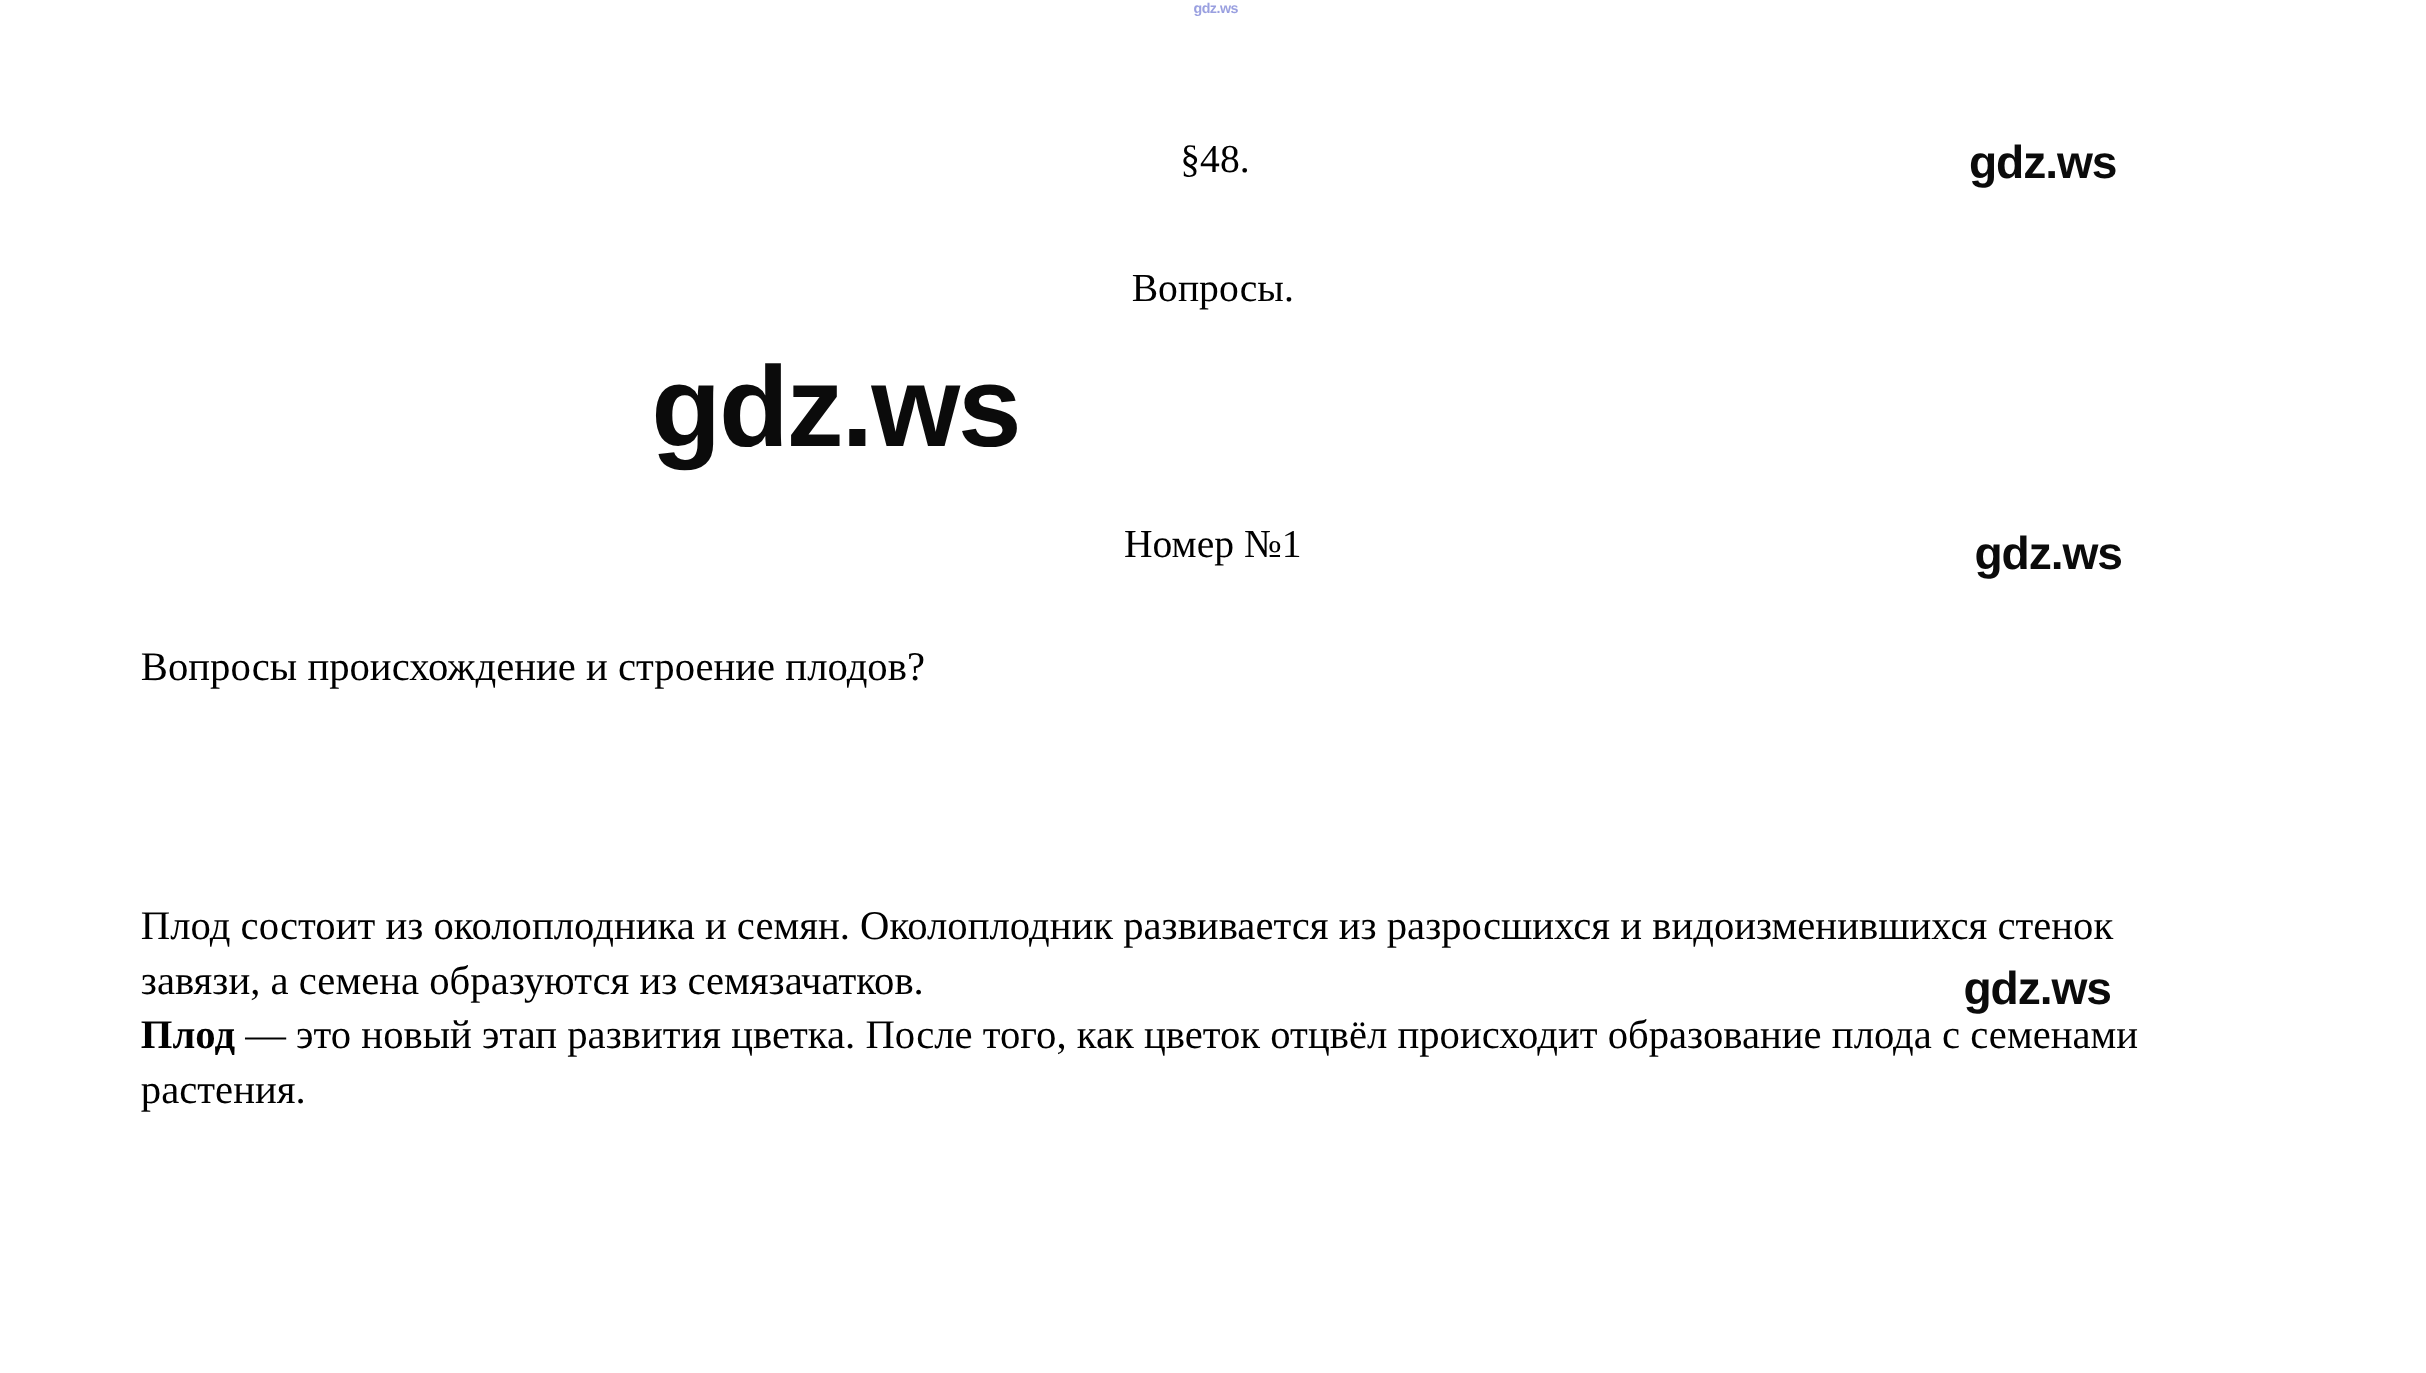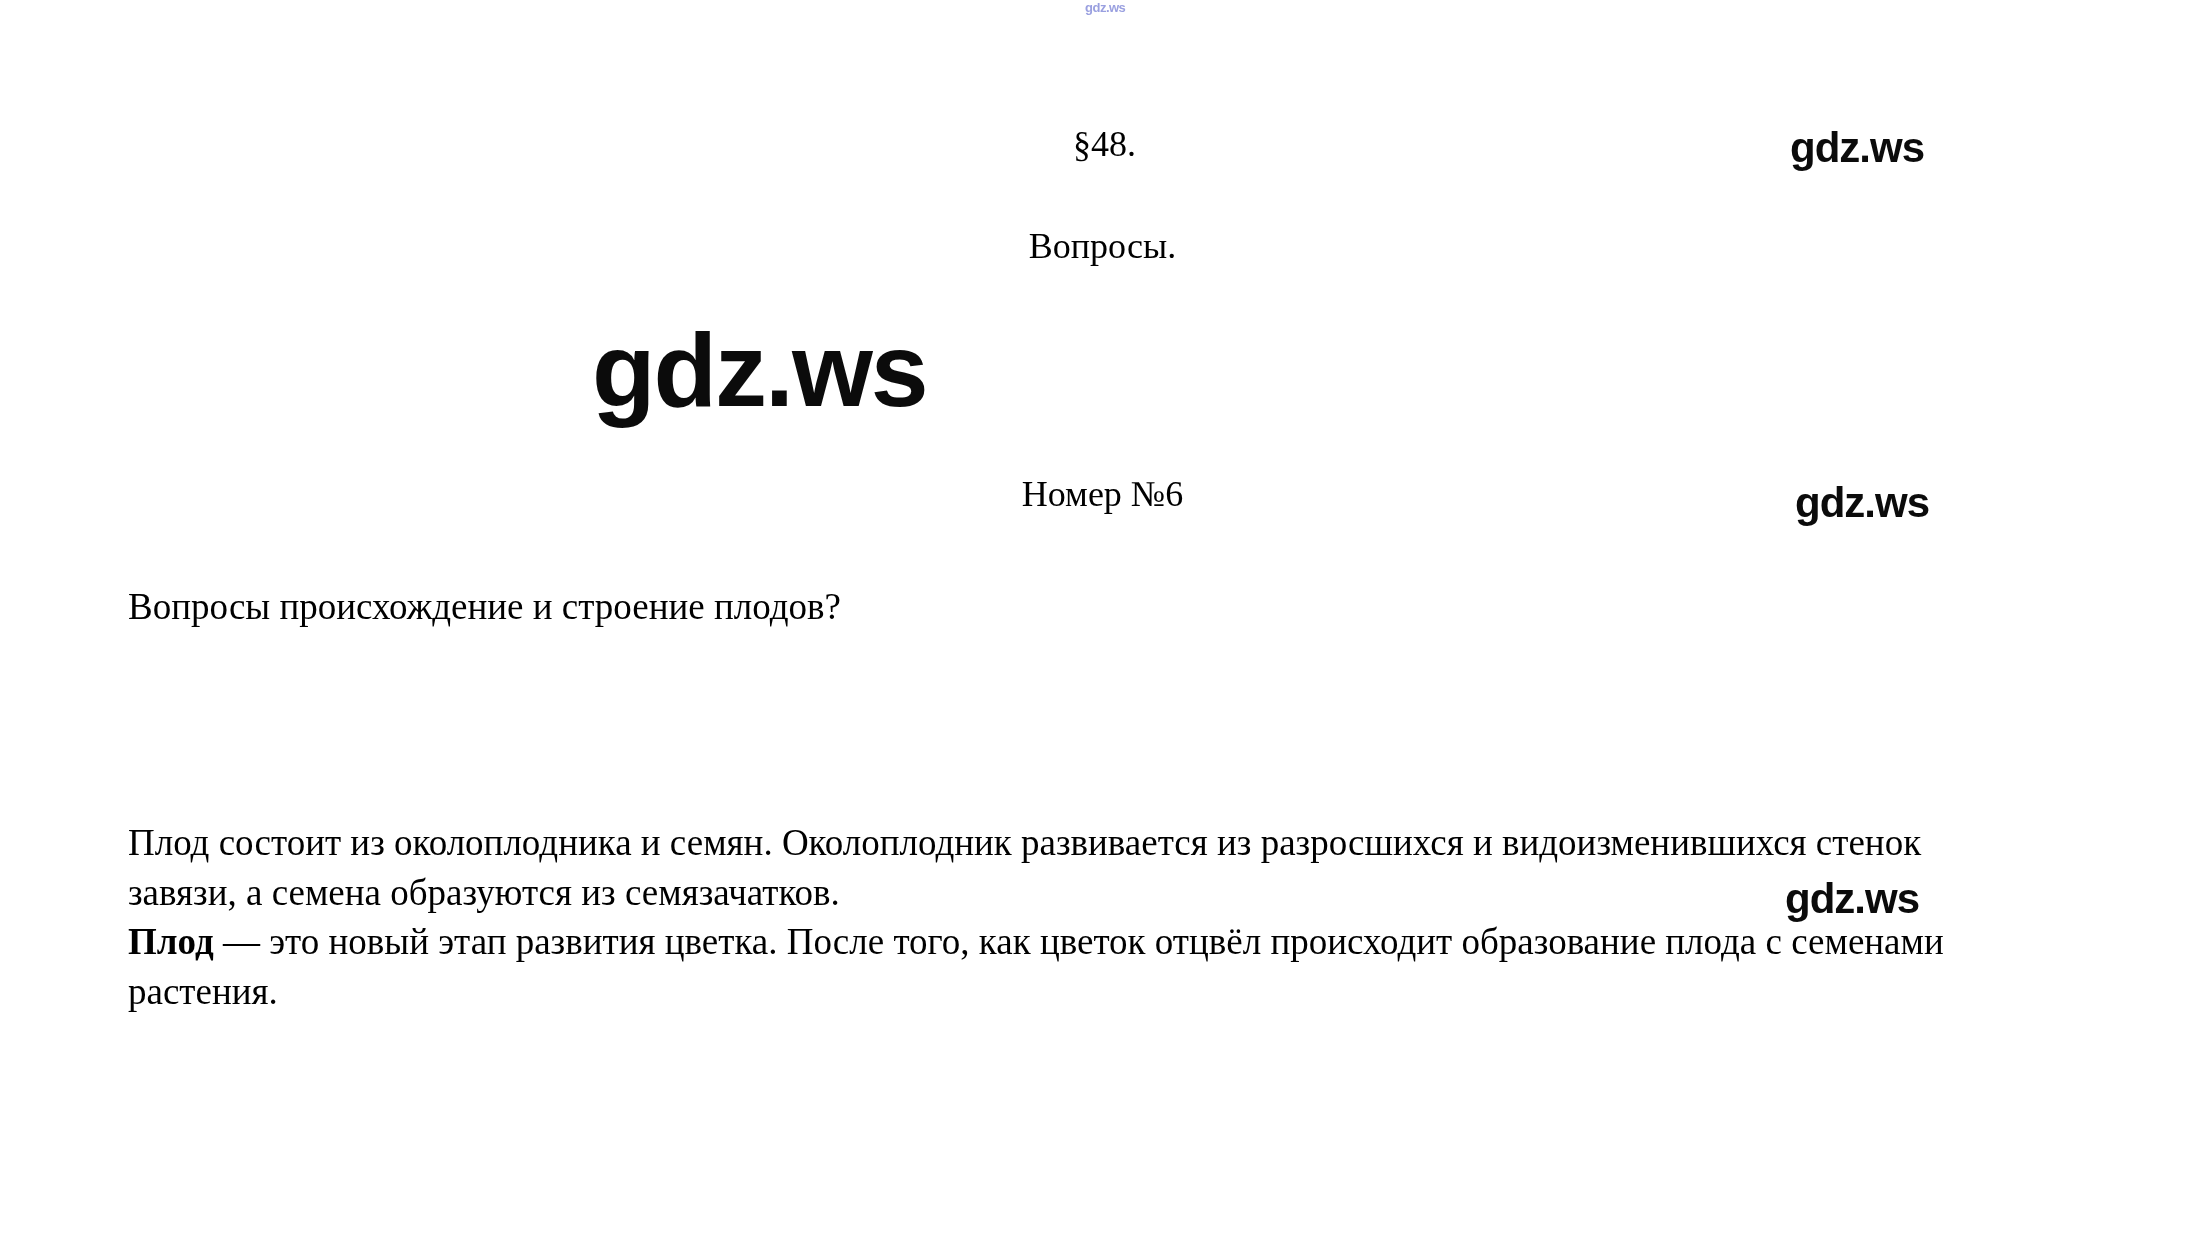--- a/index.html
+++ b/index.html
@@ -68,21 +68,21 @@
     line-height: 1;
   }
   .centered-line {
     position: absolute;
     width: 2205px;
     left: 0;
     text-align: center;
     font-size: 36px;
     line-height: 1;
   }
-  .c-questions { top: 228px; }
+  .c-questions { top: 244px; }
   .c-number    { top: 476px; }
   .c-solution  { top: 702px; }
 
   .question-text {
     position: absolute;
     left: 128px;
     top: 588px;
     font-size: 37px;
     line-height: 1;
     white-space: nowrap;
@@ -110,21 +110,21 @@
   <div class="wm-tiny">gdz.ws</div>
 
   <div class="section-number">§48.</div>
 
   <div class="wm-right wm-r1">gdz.ws</div>
 
   <div class="centered-line c-questions">Вопросы.</div>
 
   <div class="wm-big">gdz.ws</div>
 
-  <div class="centered-line c-number">Номер №6</div>
+  <div class="centered-line c-number">Номер №1</div>
 
   <div class="wm-right wm-r2">gdz.ws</div>
 
   <div class="question-text">Вопросы происхождение и строение плодов?</div>
 
 
   <div class="answer-block">
     <p>Плод состоит из околоплодника и семян. Околоплодник развивается из разросшихся и видоизменившихся стенок завязи, а семена образуются из семязачатков.</p>
     <p><b>Плод</b><span> — это новый этап развития цветка. После того, как цветок отцвёл происходит образование плода с семенами растения.</span></p>
   </div>

